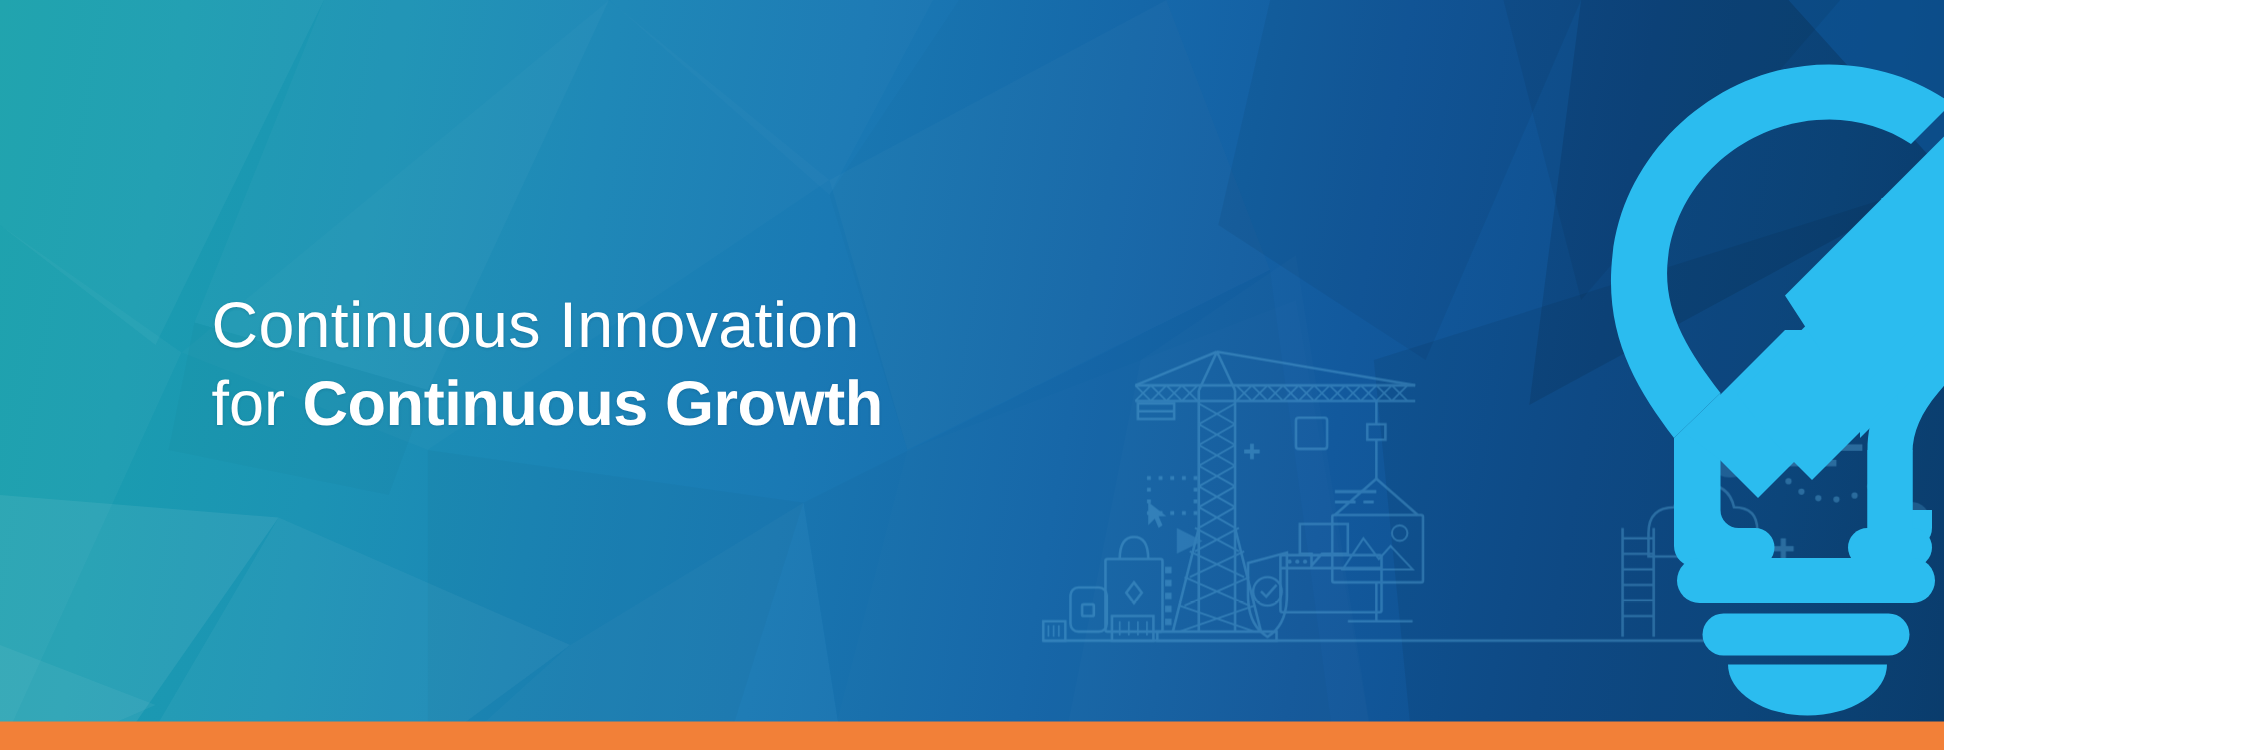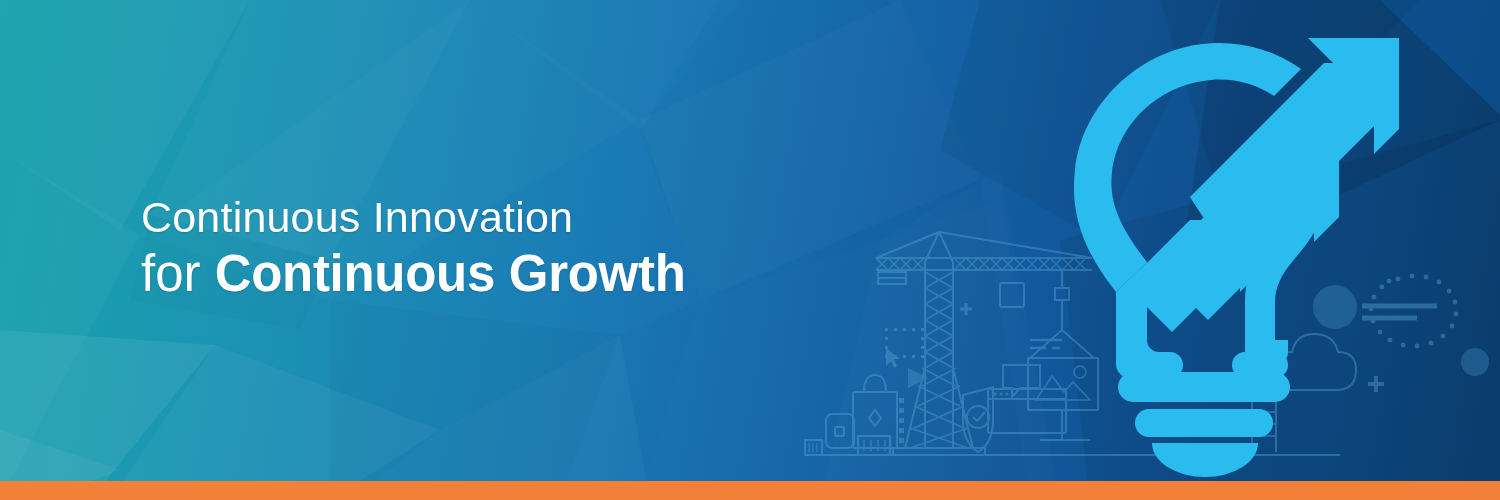--- a/index.html
+++ b/index.html
@@ -1,21 +1,21 @@
 <!DOCTYPE html>
 <html><head>
 <meta charset="utf-8">
 <title>Continuous Innovation Banner</title>
 <style>
   html,body{margin:0;padding:0;background:#ffffff;}
   *{box-sizing:border-box;}
 
   .banner{
     position:relative;
-    width:1500px;
+    width:1296px;
     height:500px;
     overflow:hidden;
     font-family:"Liberation Sans","DejaVu Sans",sans-serif;
     background:#3b82f6;
   }
 
   
   .bg-base{
     position:absolute; inset:0;
     background:linear-gradient(100deg,
@@ -56,21 +56,21 @@
   .line1{
     display:block;
     font-size:43px;
     font-weight:300;
     letter-spacing:.2px;
     margin-bottom:9px;
     white-space:nowrap;
   }
   .line2{
     display:block;
-    font-size:51px;
+    font-size:42px;
     font-weight:300;
     white-space:nowrap;
   }
   .line2 .strong{
     font-weight:700;
     letter-spacing:-.3px;
   }
 
   
   .accent-bar{

